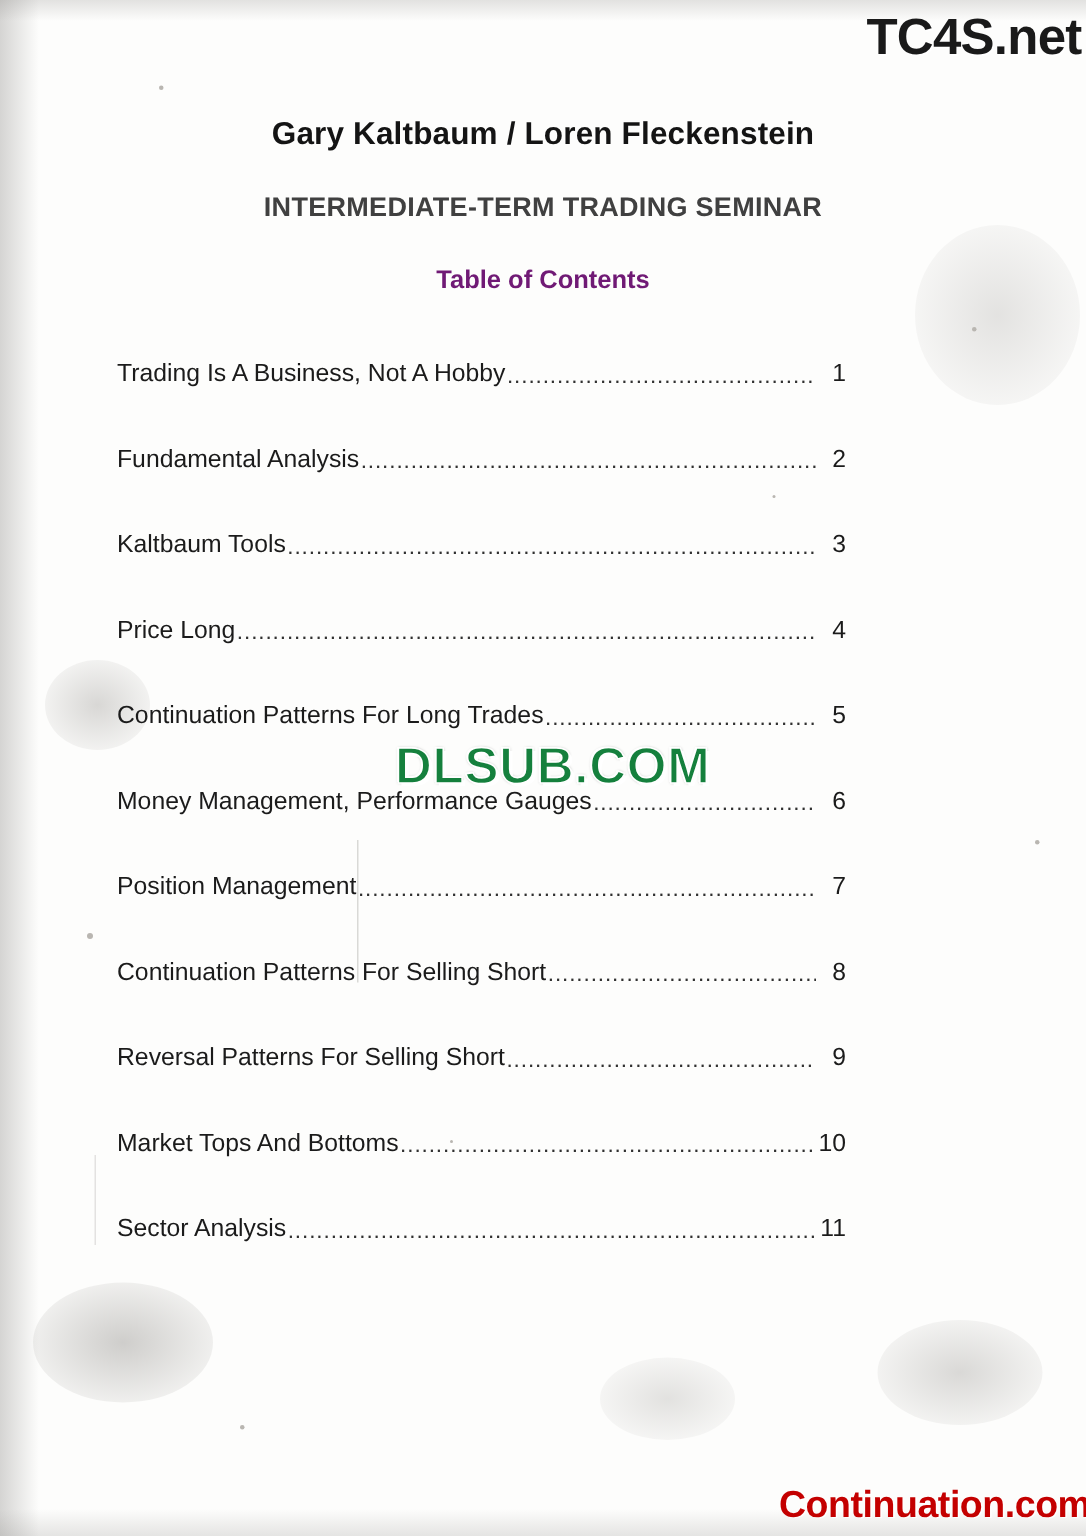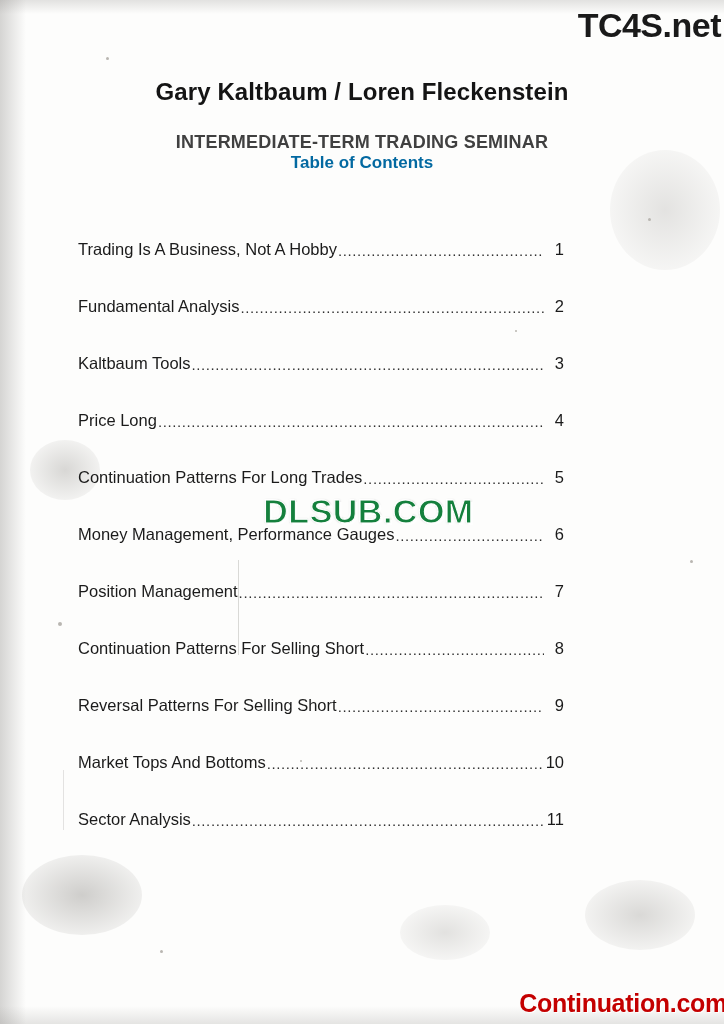--- a/index.html
+++ b/index.html
@@ -97,36 +97,37 @@
 
   
   .heading-block {
     position: absolute;
     top: 78px;
     left: 0;
     width: 724px;
     text-align: center;
   }
   .authors {
-    font-size: 24px;
+    font-size: 21px;
     font-weight: bold;
     color: #141414;
     letter-spacing: 0.1px;
   }
   .seminar-title {
     margin-top: 26px;
     font-size: 18px;
     font-weight: bold;
     color: #404040;
     letter-spacing: 0.2px;
   }
   .toc-title {
+    margin-top: 28px;
     font-size: 17px;
     font-weight: bold;
-    color: #0369a1;
+    color: #701a75;
   }
 
   
   .toc {
     position: absolute;
     top: 240px;
     left: 78px;
     width: 486px;
   }
   .toc-row {

